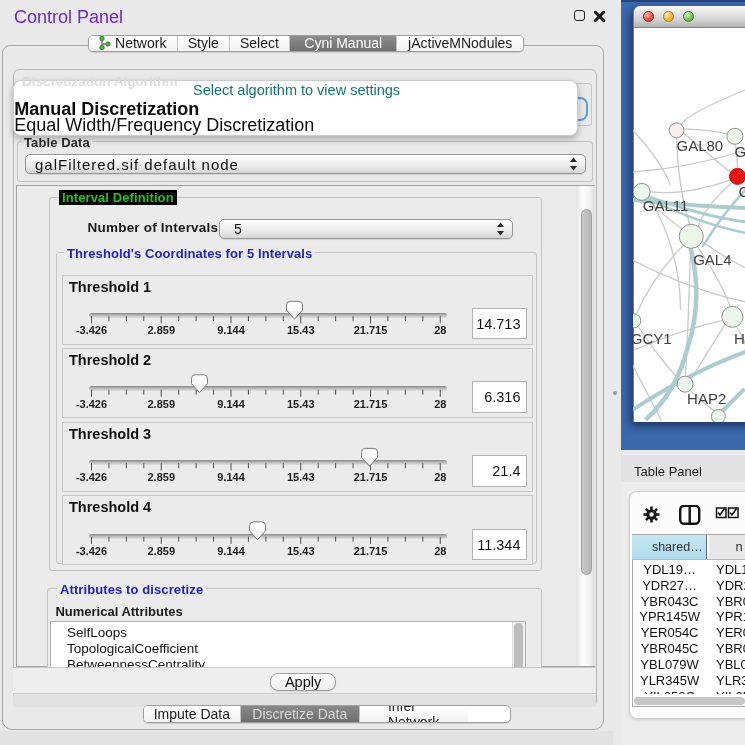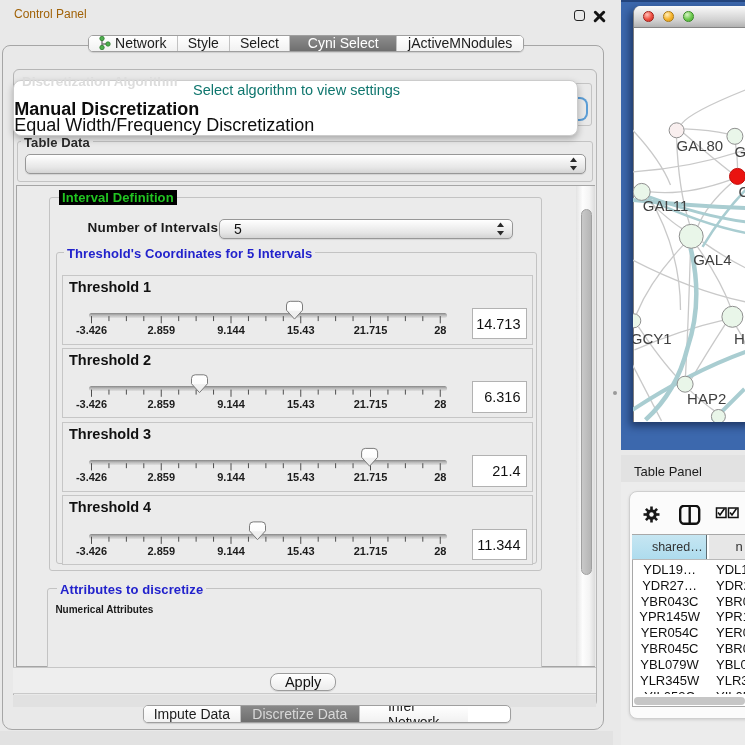--- a/index.html
+++ b/index.html
@@ -1,21 +1,21 @@
 <!DOCTYPE html>
 <html><head>
 <meta charset="utf-8">
 <style>
 * { margin:0; padding:0; box-sizing:border-box; }
 html,body { width:745px; height:745px; overflow:hidden; }
 body { font-family:"Liberation Sans", sans-serif; background:#e9e9e9; position:relative; }
 .abs { position:absolute; }
 
 
-#titlebar-text { position:absolute; left:14px; top:6.5px; font-size:12px; color:#a16207; }
+#titlebar-text { position:absolute; left:14px; top:6.5px; font-size:18px; color:#6d28d9; }
 #float-ic { position:absolute; left:574px; top:10px; width:11px; height:11px; border:1.5px solid #222; border-radius:3px; }
 .xbar { position:absolute; left:-1px; top:5px; width:15px; height:3.2px; background:#141414; border-radius:1.6px; }
 
 #tabpanel { position:absolute; left:2px; top:45px; width:602px; height:684.5px; border:1px solid #a6a6a6; border-radius:8px 8px 10px 10px; }
 
 
 .seg { position:absolute; display:flex; border:1px solid #9f9f9f; border-radius:5px; background:#fff; overflow:hidden; box-shadow:0 1px 1px rgba(0,0,0,0.12); }
 .seg > div { height:100%; display:flex; align-items:center; justify-content:center; font-size:14px; color:#1c1c1c; background:linear-gradient(#ffffff,#f1f1f1); border-right:1px solid #c2c2c2; }
 .seg > div:last-child { border-right:none; }
 .seg > div.sel { background:linear-gradient(#8d8d8d,#6f6f6f); color:#fff; }
@@ -82,20 +82,21 @@
 
 <div id="tabpanel"></div>
 <div id="cynipanel"></div>
 
 <div class="gbox" style="left:17px; top:83px; width:575.4px; height:43px;"></div>
 <div class="abs" style="left:578px; top:96.5px; width:10px; height:24px; border:2.5px solid #5b9dd5; border-left:none; border-radius:0 8px 8px 0; background:#e9e9e9;"></div>
 
 <div class="gbox" style="left:17px; top:141px; width:576.2px; height:41px;"></div>
 <div class="glabel" style="left:21px; top:134.5px; color:#2b2b2b;">Table Data</div>
 <div class="combo" style="left:25px; top:153.5px; width:560.5px; height:20px; font-size:15px;">
+  <span class="ctext" style="letter-spacing:1px;">galFiltered.sif default node</span>
   <svg width="9" height="14" viewBox="0 0 9 14">
       <path d="M4.5,0.5 L8,5 L1,5 Z" fill="#2a2a2a"></path>
       <path d="M4.5,13.5 L8,9 L1,9 Z" fill="#2a2a2a"></path>
     </svg>
 </div>
 
 <div id="scrollpane"></div>
 <div id="sbtrack"></div>
 <div id="sbthumb"></div>
 
@@ -182,41 +183,48 @@
 <use href="#tickrow" transform="translate(0,341.3)"></use>
 <use href="#sthumb" transform="translate(191.0,374.3)"></use>
 <use href="#tickrow" transform="translate(0,414.9)"></use>
 <use href="#sthumb" transform="translate(361.1,447.9)"></use>
 <use href="#tickrow" transform="translate(0,488.4)"></use>
 <use href="#sthumb" transform="translate(249.0,521.4)"></use>
 </svg>
 
 <div id="attrclip">
   <div class="gbox" style="left:30.4px; top:13px; width:495px; height:200px; background:#ebebeb;"></div>
-  <div class="abs" style="left:38.8px; top:28.5px; font-size:10px; font-weight:bold; color:#1a1a1a;">Numerical Attributes</div>
+  <div class="abs" style="left:38.8px; top:28.5px; font-size:13px; font-weight:bold; color:#1a1a1a;">Numerical Attributes</div>
+  <div class="abs" style="left:33.9px; top:45.5px; width:475.5px; height:60px; border:1px solid #b0b0b0; background:#fff;">
+    <div class="abs" style="left:15.5px; top:3.5px; font-size:13.5px; color:#111;">SelfLoops</div>
+    <div class="abs" style="left:15.5px; top:19.6px; font-size:13.5px; color:#111;">TopologicalCoefficient</div>
+    <div class="abs" style="left:15.5px; top:35.7px; font-size:13.5px; color:#111;">BetweennessCentrality</div>
+    <div class="abs" style="right:0; top:0; width:13px; height:60px; background:#f0f0f0; border-left:1px solid #ddd;"></div>
+    <div class="abs" style="right:2px; top:1px; width:8.5px; height:59px; background:#bdbdbd; border-radius:4px;"></div>
+  </div>
 </div>
 <div class="glabel" style="left:57px; top:582px; color:#2222cc; background:#ebebeb;">Attributes to discretize</div>
 
 <div class="abs" style="left:13.3px; top:667px; width:583.2px; height:27px; background:#eeeeee; border-top:1px solid #c6c6c6; border-bottom:1px solid #c9c9c9;"></div>
 <div class="abs" style="left:13.3px; top:695px; width:583.2px; height:11.5px; background:#e1e1e1;"></div>
 <div class="abs" style="left:270.4px; top:672.8px; width:65.3px; height:18.4px; border:1px solid #9c9c9c; border-radius:8px; background:linear-gradient(#ffffff,#ececec); font-size:14.5px; color:#111; text-align:center; line-height:17.5px; box-shadow:0 1px 1px rgba(0,0,0,0.1);">Apply</div>
 
 <div class="abs" style="left:0; top:730.5px; width:613px; height:14.5px; background:#e2e2e2;"></div>
 
 <div class="seg" id="toptabs">
   <div style="width:89.9px;"><svg width="12" height="14" viewBox="0 0 12 14" style="margin-right:4px;">
         <line x1="3" y1="3" x2="3" y2="11" stroke="#777" stroke-width="1.4"></line>
         <line x1="3" y1="8" x2="8.5" y2="8" stroke="#777" stroke-width="1.4"></line>
         <circle cx="3" cy="2.5" r="2.2" fill="#4fae4f" stroke="#2e7d2e" stroke-width="0.8"></circle>
         <circle cx="3" cy="11.5" r="2.2" fill="#4fae4f" stroke="#2e7d2e" stroke-width="0.8"></circle>
         <circle cx="9" cy="8" r="2.2" fill="#4fae4f" stroke="#2e7d2e" stroke-width="0.8"></circle>
       </svg>Network</div>
   <div style="width:51.9px;">Style</div>
   <div style="width:60.9px;">Select</div>
-  <div class="sel" style="width:107.4px;">Cyni Select</div>
+  <div class="sel" style="width:107.4px;">Cyni Manual</div>
   <div style="width:126.6px;">jActiveMNodules</div>
 </div>
 
 <div class="seg" id="bottabs">
   <div style="width:96.7px;">Impute Data</div>
   <div class="sel" style="width:119.2px;">Discretize Data</div>
   <div style="width:107.8px;padding-left:28px;">Infer Network</div>
 </div>
 
 <div id="popup"></div>

